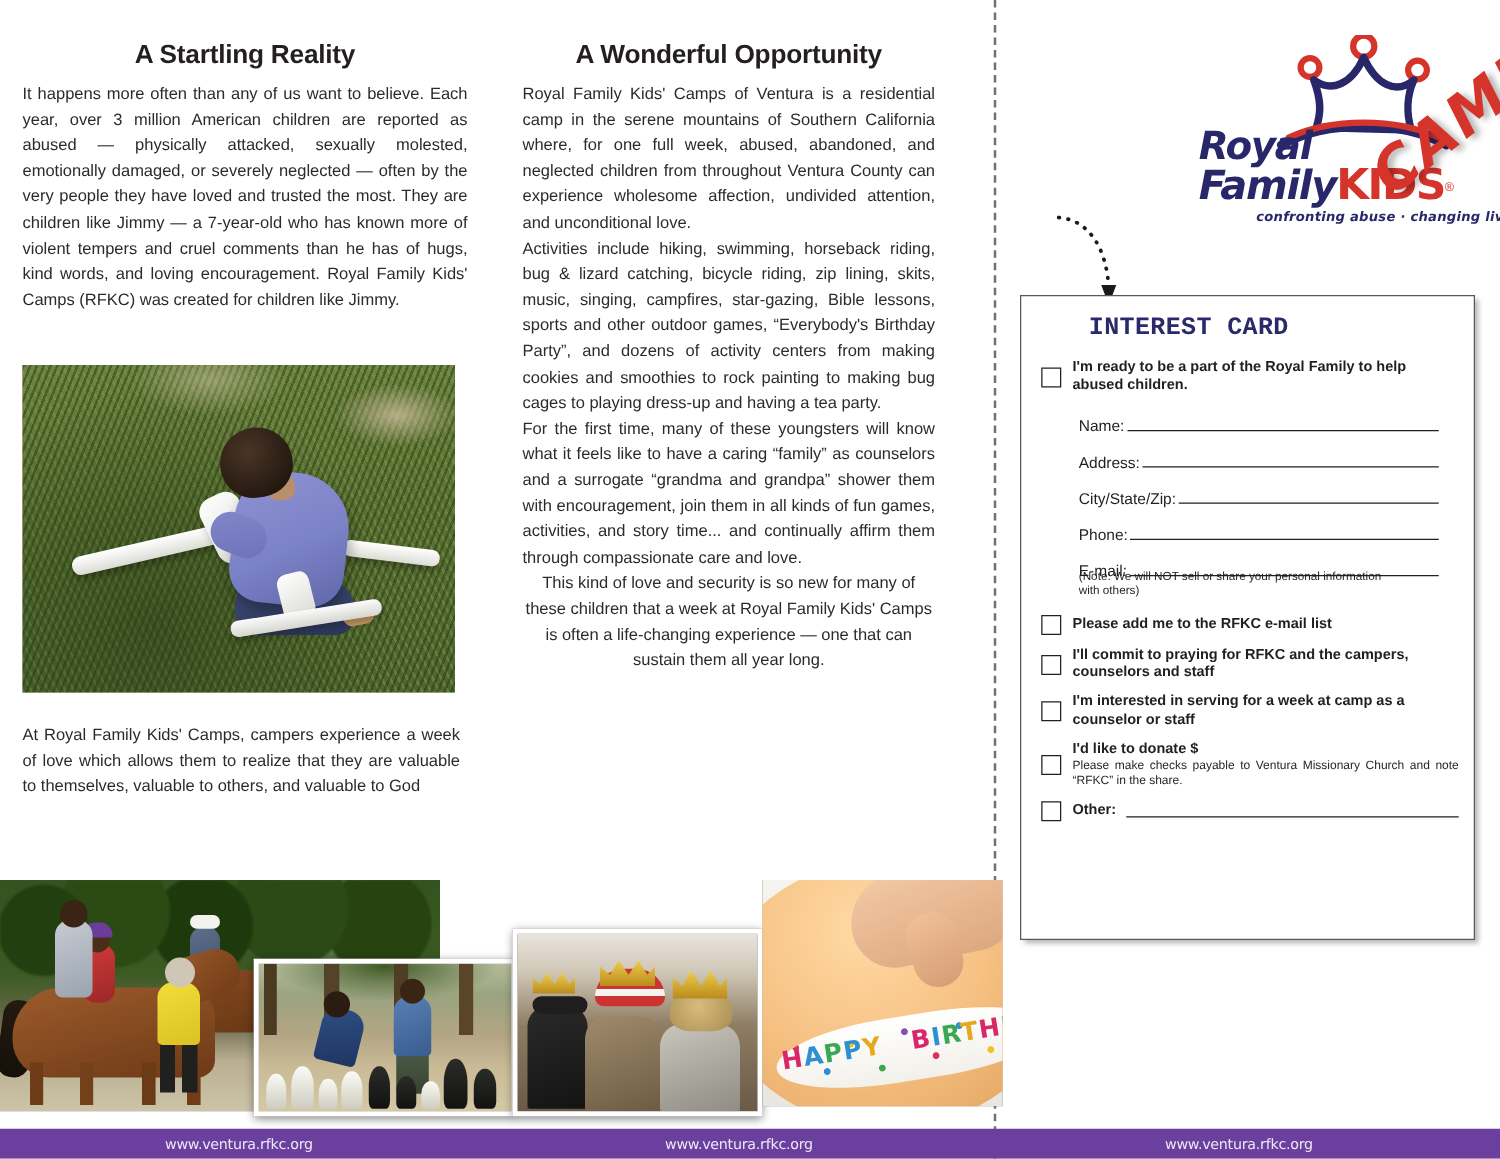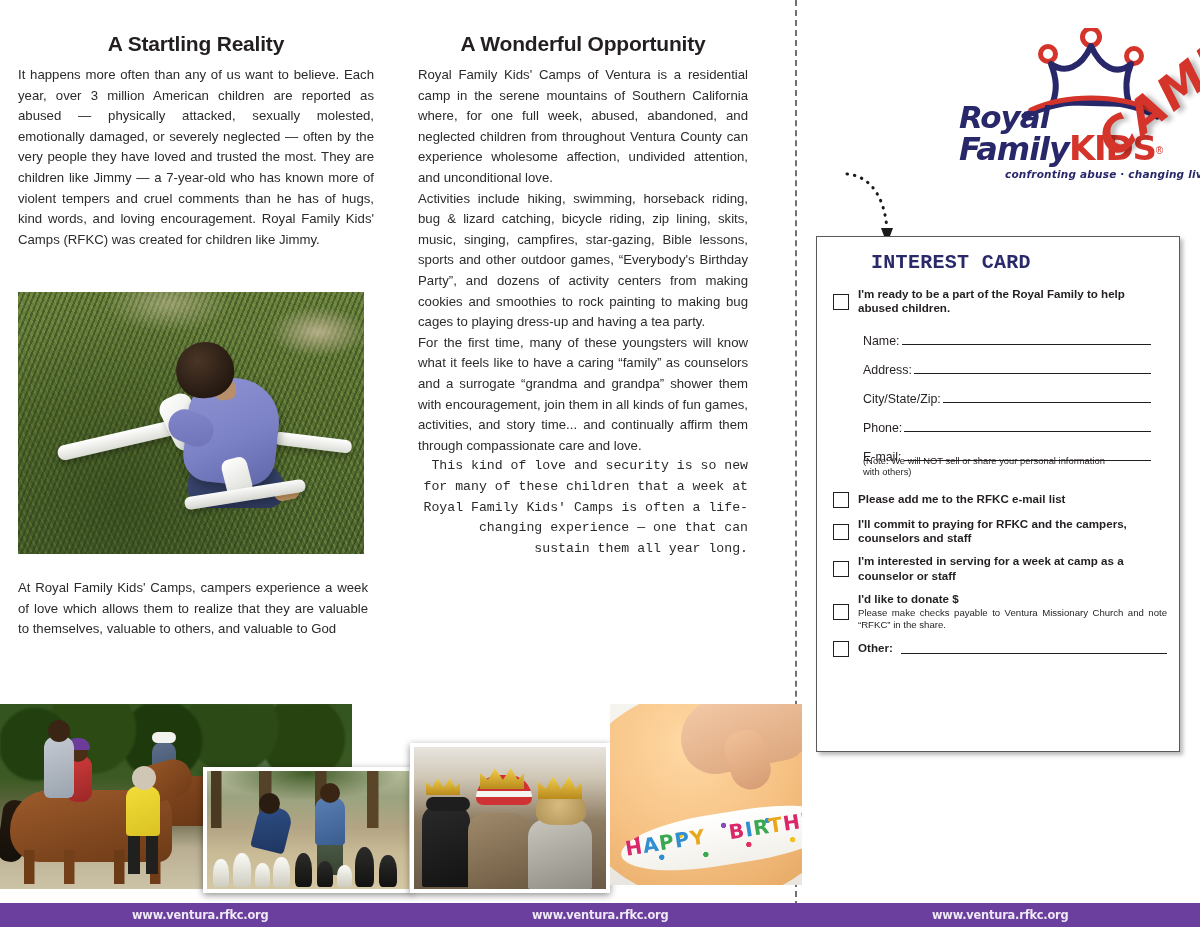--- a/index.html
+++ b/index.html
@@ -47,21 +47,21 @@
     text-align: center;
   }
   p.body-par {
     margin: 0;
     font-size: 13.2px;
     line-height: 20.6px;
     color: #2b2b2b;
     text-align: justify;
     text-justify: inter-word;
   }
-  p.body-par.last-left { text-align: right; font-family: Liberation Mono, monospace; }
+  p.body-par.last-left { text-align: center; }
   .caption {
     position: absolute;
     left: 18px;
     top: 578px;
     width: 350px;
     font-size: 13.2px;
     line-height: 20.6px;
     color: #2b2b2b;
     text-align: justify;
   }
@@ -480,21 +480,20 @@
   
   .footer-bar {
     position: absolute; left: 0; top: 903px; width: 1200px; height: 24px;
     background: #6b3f9e;
   }
   .footer-url {
     position: absolute; top: 5px;
     font-size: 11.4px; color: #efe8f6;
     font-family: "DejaVu Sans", sans-serif;
     letter-spacing: -.2px;
-    font-weight: bold;
   }
   .fu-1 { left: 132px; }
   .fu-2 { left: 532px; }
   .fu-3 { left: 932px; }
 </style>
 </head>
 <body>
 
 <div class="page">
 

